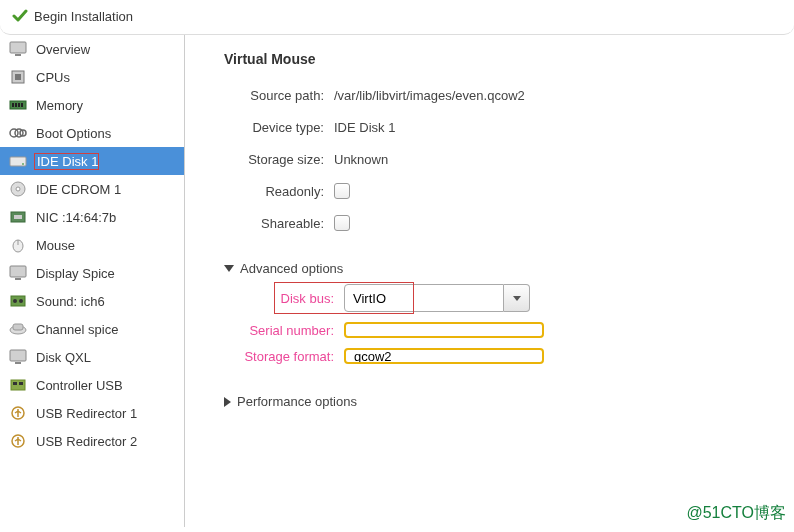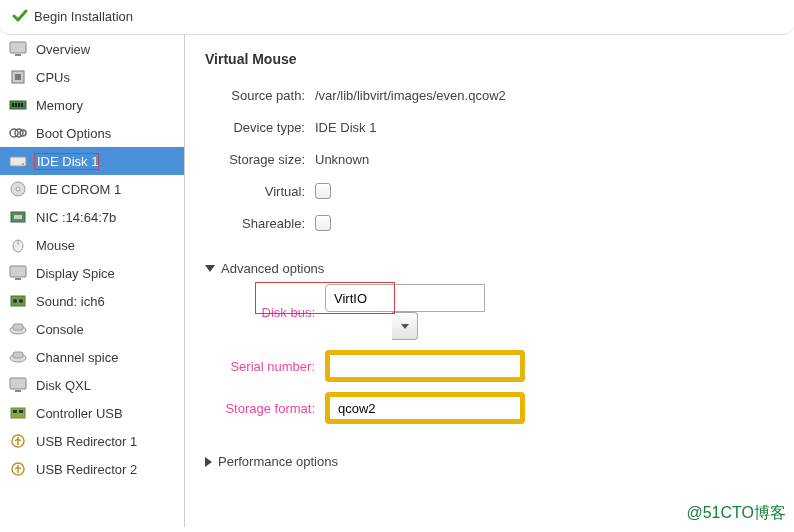--- a/index.html
+++ b/index.html
@@ -33,20 +33,21 @@
     .check-icon {
       width: 16px;
       height: 16px;
       display: inline-flex;
       align-items: center;
       justify-content: center;
     }
     .main {
       display: flex;
       height: calc(100% - 40px);
+      gap: 19px;
     }
     .sidebar {
       width: 185px;
       border-right: 1px solid #ccc;
       padding-top: 0;
       margin-top: 0;
     }
     .sidebar-list {
       list-style: none;
     }
@@ -172,23 +173,23 @@
       cursor: pointer;
     }
     .combo-btn-triangle {
       width: 0;
       height: 0;
       border-left: 4px solid transparent;
       border-right: 4px solid transparent;
       border-top: 5px solid #555;
     }
     .text-input {
-      height: 32px;
+      height: 16px;
       width: 200px;
-      border: 5px solid #eab308;
+      border: 2px solid #eab308;
       border-radius: 4px;
       padding: 0 8px;
       font-size: 13px;
       background: #fff;
       outline: none;
     }
     .red-highlight {
       position: absolute;
       border: 1px solid #d04040;
       pointer-events: none;
@@ -313,29 +314,20 @@
           </span>
           <span>Sound: ich6</span>
         </li>
         <li class="sidebar-item">
           <span class="sidebar-icon">
             <svg width="18" height="16" viewBox="0 0 18 16">
               <ellipse cx="9" cy="9" rx="8" ry="4" fill="#ddd" stroke="#999"></ellipse>
               <rect x="4" y="3" width="10" height="6" rx="2" fill="#ccc" stroke="#999"></rect>
             </svg>
           </span>
-          <span>Console</span>
-        </li>
-        <li class="sidebar-item">
-          <span class="sidebar-icon">
-            <svg width="18" height="16" viewBox="0 0 18 16">
-              <ellipse cx="9" cy="9" rx="8" ry="4" fill="#ddd" stroke="#999"></ellipse>
-              <rect x="4" y="3" width="10" height="6" rx="2" fill="#ccc" stroke="#999"></rect>
-            </svg>
-          </span>
           <span>Channel spice</span>
         </li>
         <li class="sidebar-item">
           <span class="sidebar-icon">
             <svg width="18" height="16" viewBox="0 0 18 16">
               <rect x="1" y="1" width="16" height="11" rx="1" fill="#d0d0d0" stroke="#888"></rect>
               <rect x="6" y="13" width="6" height="2" fill="#888"></rect>
             </svg>
           </span>
           <span>Disk QXL</span>
@@ -380,36 +372,36 @@
     </div>
     <div class="field-row">
       <div class="field-label">Device type:</div>
       <div class="field-value">IDE Disk 1</div>
     </div>
     <div class="field-row">
       <div class="field-label">Storage size:</div>
       <div class="field-value">Unknown</div>
     </div>
     <div class="field-row">
-      <div class="field-label">Virtual:</div>
+      <div class="field-label">Readonly:</div>
       <div class="checkbox"></div>
     </div>
     <div class="field-row">
       <div class="field-label">Shareable:</div>
       <div class="checkbox"></div>
     </div>
 
     <div class="section-header">
       <span class="triangle-down"></span>
       <span>Advanced options</span>
     </div>
 
     <div class="form-row">
       <div class="form-label">Disk bus:</div>
-      <div class="combo-group" style="position:relative;flex-direction:column;">
+      <div class="combo-group" style="position:relative;">
         <input class="combo-input" value="VirtIO" style="">
         <div class="combo-btn">
           <span class="combo-btn-triangle"></span>
         </div>
         <div class="red-highlight" style="left:-70px; top:-2px; width:140px; height:32px;"></div>
       </div>
     </div>
 
     <div class="form-row">
       <div class="form-label">Serial number:</div>

